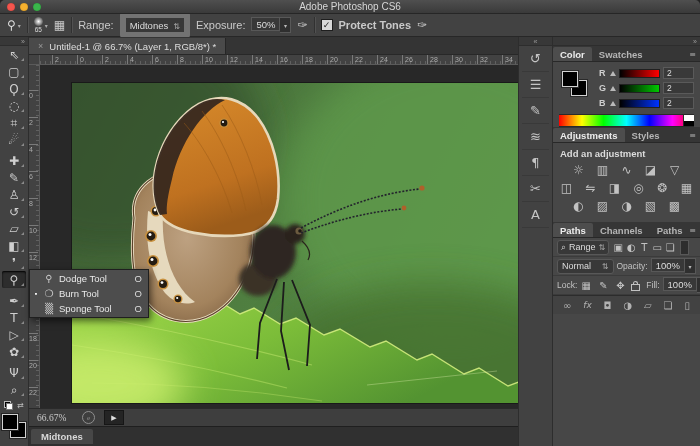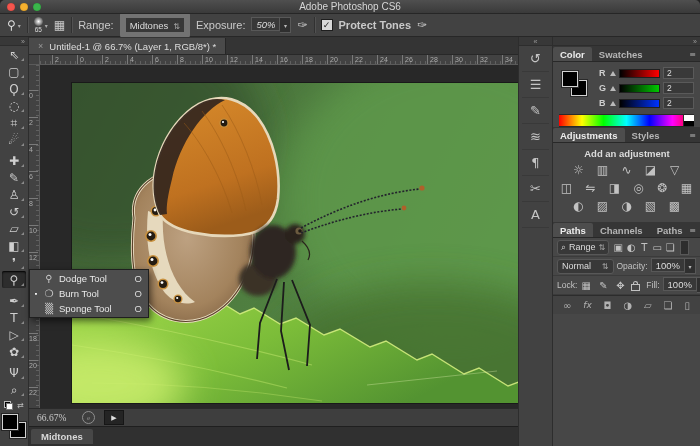--- a/index.html
+++ b/index.html
@@ -126,21 +126,21 @@
   .chan.g .track{background:linear-gradient(to right,#000,#00c800);}
   .chan.b .track{background:linear-gradient(to right,#000,#0032ff);}
   .chan-val{width:26px;height:10px;background:#393939;border:1px solid #5a5a5a;color:#ddd;font-size:8.5px;
             display:flex;align-items:center;padding-left:3px;}
   .spectrum{height:11px;margin-top:6px;position:relative;border:1px solid #2a2a2a;border-left:none;border-right:none;
             background:linear-gradient(to right,#ff0000,#ffff00 17%,#00ff00 33%,#00ffff 50%,#0000ff 67%,#ff00ff 84%,#ff0000);}
   .spec-end{position:absolute;right:0;top:0;width:10px;height:100%;
             background:linear-gradient(#ffffff 0 50%,#000 50%);border-left:1px solid #2a2a2a;}
 
   .adj-body{background:#474747;padding:3px 6px 4px 6px;border-bottom:0;}
-  .adj-heading{font-weight:bold;color:#dcdcdc;font-size:9.5px;margin:2px 0 5px 1px;text-align:center;}
+  .adj-heading{font-weight:bold;color:#dcdcdc;font-size:9.5px;margin:2px 0 5px 1px;}
   .adj-row{display:flex;justify-content:center;gap:10px;margin-bottom:5px;}
   .adj-icon{color:#c2c2c2;font-size:12px;width:14px;text-align:center;line-height:13px;}
 
   .layers-body{background:#474747;flex:1;display:flex;flex-direction:column;min-height:0;}
   .lrow{display:flex;align-items:center;gap:3px;padding:0 4px;border-bottom:1px solid #3b3b3b;flex:none;}
   .lfilter{height:18px;}
   .kindsel{background:#383838;border:1px solid #585858;border-radius:3px;height:13px;display:flex;
            align-items:center;gap:3px;padding:0 3px;color:#ddd;font-size:9px;}
   .lf-icon{color:#c2c2c2;font-size:10px;width:12px;text-align:center;}
   .lf-toggle{width:7px;height:13px;background:#2d2d2d;border:1px solid #585858;margin-left:1px;}
@@ -205,21 +205,21 @@
       <span class="caret">▾</span>
     </span>
     <span class="obtn icon">▦</span>
     <span class="osep"></span>
     <span class="olabel">Range:</span>
     <span class="select">
       <span>Midtones</span>
       <span class="stepper"></span>
     </span>
     <span class="olabel">Exposure:</span>
-    <span style="display:flex;font-style:italic;">
+    <span style="display:flex;">
       <span class="ddval">50%</span>
       <span class="ddbtn"></span>
     </span>
     <span class="obtn icon">✑</span>
     <span class="osep"></span>
     <span class="checkbox">✓</span>
     <span class="olabel" style="font-weight:bold;">Protect Tones</span>
     <span class="obtn icon">✑</span>
   </div>
 

